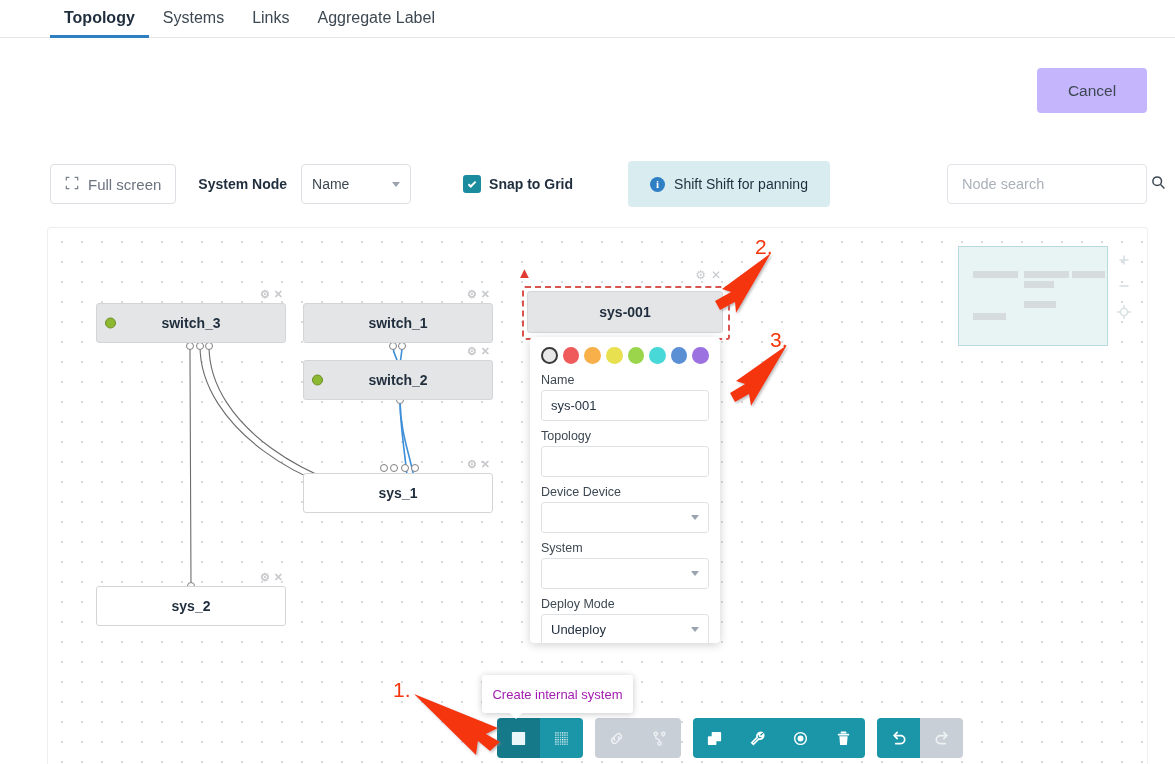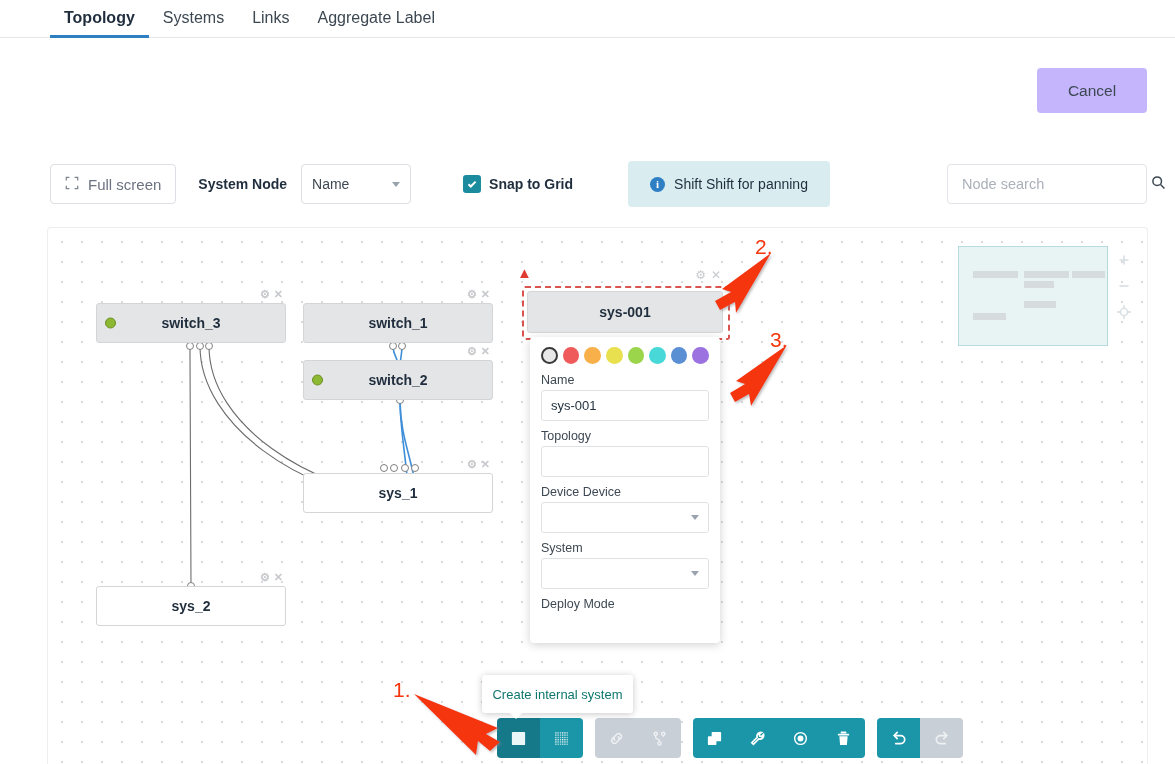--- a/index.html
+++ b/index.html
@@ -204,21 +204,21 @@
   }
   .tb-teal { background: #1a96a8; }
   .tb-teal-dark { background: #15798a; }
   .tb-grey { background: #c9cfd6; }
   .tbtn svg { display: block; }
 
   .tooltip {
     position: absolute; left: 482px; top: 675px; width: 151px; height: 38px;
     background: #fff; border-radius: 3px; box-shadow: 0 1px 7px rgba(0,0,0,0.22);
     display: flex; align-items: center; justify-content: center;
-    font-size: 13px; color: #0f766e; z-index: 7; text-align: center;
+    font-size: 13px; color: #a21caf; z-index: 7; text-align: center;
   }
   .tooltip::after {
     content: ""; position: absolute; left: 28px; bottom: -6px;
     border-left: 6px solid transparent; border-right: 6px solid transparent;
     border-top: 6px solid #fff;
   }
 
   
   .anno-num {
     position: absolute; color: #f5350b; font-size: 21px; font-weight: normal;
@@ -390,20 +390,24 @@
         <span class="caret"></span>
       </div>
 
       <div class="fld-label">System</div>
       <div class="fld">
         <span class="fld-text"></span>
         <span class="caret"></span>
       </div>
 
       <div class="fld-label">Deploy Mode</div>
+      <div class="fld">
+        <span class="fld-text">Undeploy</span>
+        <span class="caret"></span>
+      </div>
 
     </div>
   </div>
 
   <div class="minimap">
     <div class="mm-bar" style="left:14px;top:24px;width:45px;"></div>
     <div class="mm-bar" style="left:65px;top:24px;width:45px;"></div>
     <div class="mm-bar" style="left:113px;top:24px;width:33px;"></div>
     <div class="mm-bar" style="left:65px;top:34px;width:30px;"></div>
     <div class="mm-bar" style="left:65px;top:54px;width:32px;"></div>

